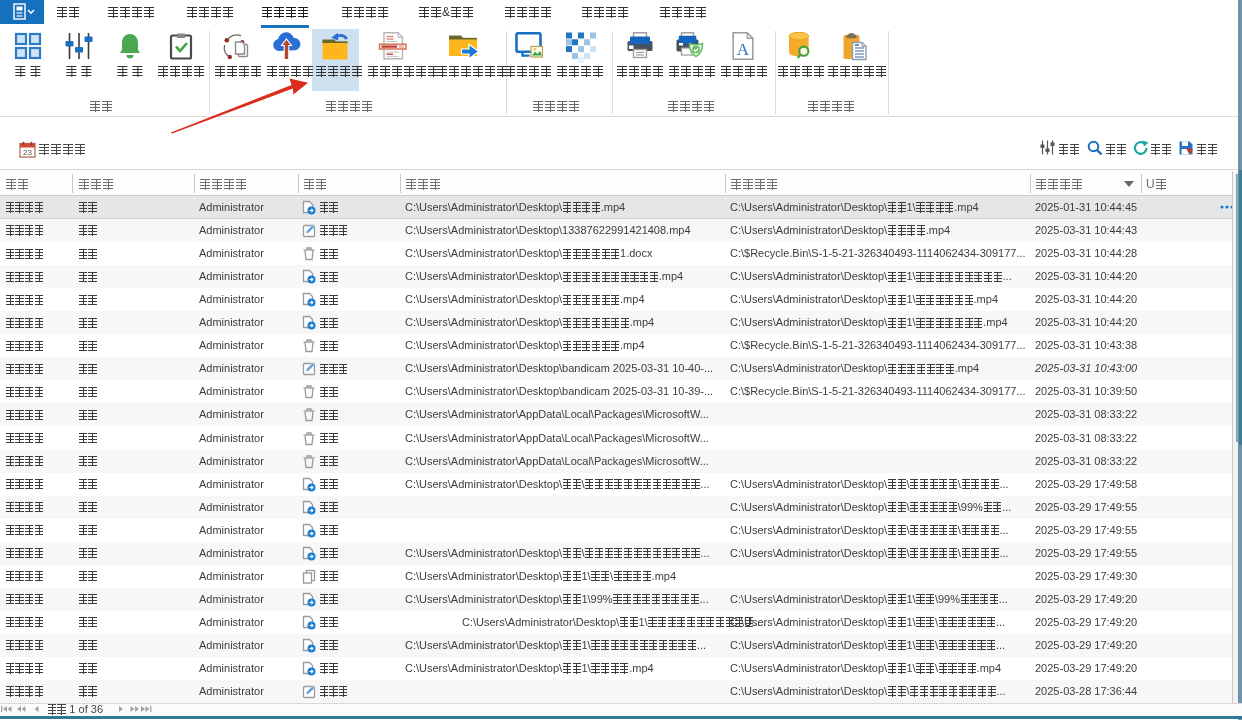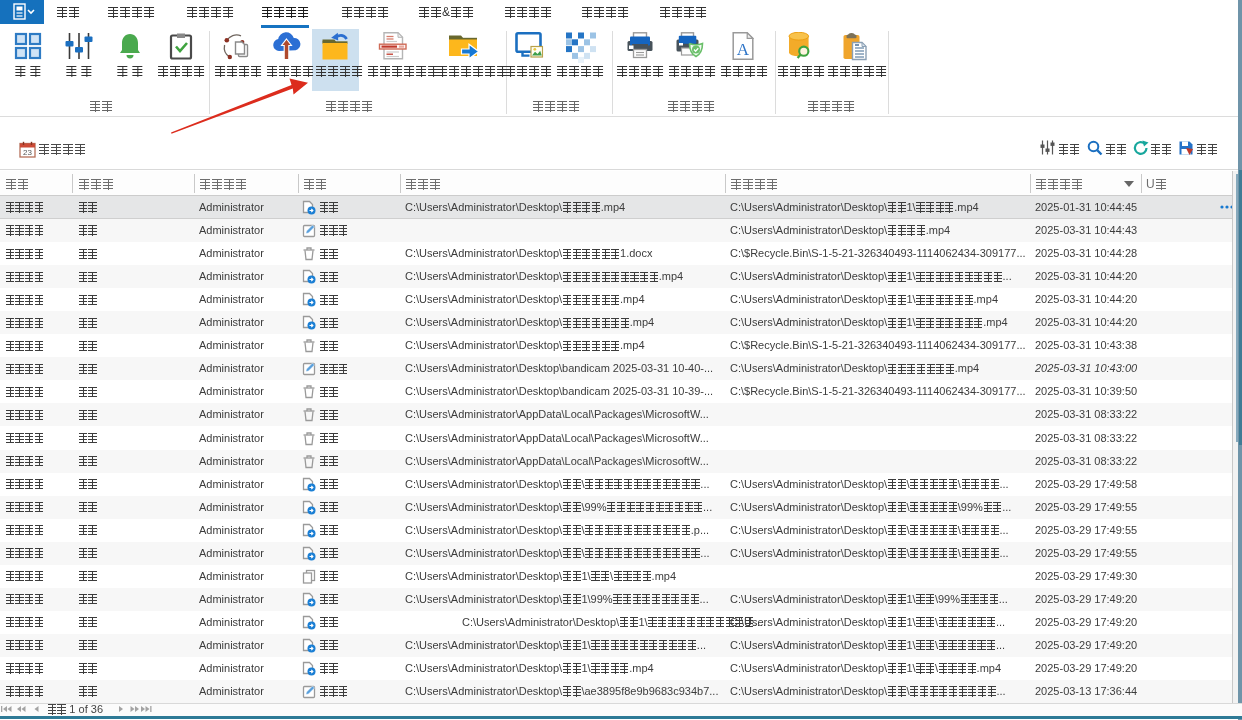--- a/index.html
+++ b/index.html
@@ -310,20 +310,21 @@
     <div class="ab" style="left:5px;top:0;line-height:23px;"><i></i><i></i><i></i><i></i></div>
     <div class="ab" style="left:78px;top:0;line-height:23px;"><i></i><i></i></div>
     <div class="ab" style="left:199px;top:0;line-height:23px;">Administrator</div>
     <div class="ab" style="left:302px;top:4px;">
       <svg width="14" height="15" viewBox="0 0 14 15">
         <rect x="1.5" y="2.5" width="11" height="11" rx="1" fill="#fff" stroke="#9a9a9a" stroke-width="1.3"></rect>
         <path d="M10.5 2 l2 2 l-6 6 l-2.6 0.6 l0.6 -2.6 z" fill="#5aa0dc" stroke="#fff" stroke-width="0.5"></path>
       </svg>
     </div>
     <div class="ab" style="left:319px;top:0;line-height:23px;"><i></i><i></i><i></i></div>
+    <div class="ab" style="left:405px;top:0;line-height:23px;">C:\Users\Administrator\Desktop\13387622991421408.mp4</div>
     <div class="ab" style="left:730px;top:0;line-height:23px;">C:\Users\Administrator\Desktop\<i></i><i></i><i></i><i></i>.mp4</div>
     <div class="ab" style="left:1035px;top:0;line-height:23px;">2025-03-31 10:44:43</div>
   </div>
 <div class="ab tb" style="left:0;top:242.10px;width:1232px;height:23.05px;background:#fff;font-size:11px;color:#3c3c3c">
     <div class="ab" style="left:5px;top:0;line-height:23px;"><i></i><i></i><i></i><i></i></div>
     <div class="ab" style="left:78px;top:0;line-height:23px;"><i></i><i></i></div>
     <div class="ab" style="left:199px;top:0;line-height:23px;">Administrator</div>
     <div class="ab" style="left:302px;top:4px;">
       <svg width="14" height="15" viewBox="0 0 14 15">
         <path d="M3 4.5 l1 9 h6 l1 -9" fill="none" stroke="#9a9a9a" stroke-width="1.3"></path>
@@ -497,37 +498,35 @@
     <div class="ab" style="left:78px;top:0;line-height:23px;"><i></i><i></i></div>
     <div class="ab" style="left:199px;top:0;line-height:23px;">Administrator</div>
     <div class="ab" style="left:302px;top:4px;">
       <svg width="14" height="15" viewBox="0 0 14 15">
         <path d="M1.5 1.5 h6 l3 3 v8 h-9 z" fill="#fff" stroke="#9a9a9a" stroke-width="1.3"></path>
         <circle cx="9.5" cy="10.5" r="4" fill="#1b7fd4"></circle>
         <path d="M7.5 10.5 h3.2 m-1.4 -1.6 l1.6 1.6 l-1.6 1.6" fill="none" stroke="#fff" stroke-width="1.1"></path>
       </svg>
     </div>
     <div class="ab" style="left:319px;top:0;line-height:23px;"><i></i><i></i></div>
-    <div class="ab" style="left:405px;top:0;line-height:23px;">C:\Users\Administrator\Desktop\<i></i><i></i>\99%<i></i><i></i><i></i><i></i><i></i><i></i><i></i><i></i><i></i><i></i>...</div>
     <div class="ab" style="left:730px;top:0;line-height:23px;">C:\Users\Administrator\Desktop\<i></i><i></i>\<i></i><i></i><i></i><i></i><i></i>\99%<i></i><i></i>...</div>
     <div class="ab" style="left:1035px;top:0;line-height:23px;">2025-03-29 17:49:55</div>
   </div>
 <div class="ab tb" style="left:0;top:518.70px;width:1232px;height:23.05px;background:#fff;font-size:11px;color:#3c3c3c">
     <div class="ab" style="left:5px;top:0;line-height:23px;"><i></i><i></i><i></i><i></i></div>
     <div class="ab" style="left:78px;top:0;line-height:23px;"><i></i><i></i></div>
     <div class="ab" style="left:199px;top:0;line-height:23px;">Administrator</div>
     <div class="ab" style="left:302px;top:4px;">
       <svg width="14" height="15" viewBox="0 0 14 15">
         <path d="M1.5 1.5 h6 l3 3 v8 h-9 z" fill="#fff" stroke="#9a9a9a" stroke-width="1.3"></path>
         <circle cx="9.5" cy="10.5" r="4" fill="#1b7fd4"></circle>
         <path d="M7.5 10.5 h3.2 m-1.4 -1.6 l1.6 1.6 l-1.6 1.6" fill="none" stroke="#fff" stroke-width="1.1"></path>
       </svg>
     </div>
     <div class="ab" style="left:319px;top:0;line-height:23px;"><i></i><i></i></div>
-    <div class="ab" style="left:405px;top:0;line-height:23px;">C:\Users\Administrator\Desktop\<i></i><i></i>\<i></i><i></i><i></i><i></i><i></i><i></i><i></i><i></i><i></i><i></i><i></i>.p...</div>
     <div class="ab" style="left:730px;top:0;line-height:23px;">C:\Users\Administrator\Desktop\<i></i><i></i>\<i></i><i></i><i></i><i></i><i></i>\<i></i><i></i><i></i><i></i>...</div>
     <div class="ab" style="left:1035px;top:0;line-height:23px;">2025-03-29 17:49:55</div>
   </div>
 <div class="ab tb" style="left:0;top:541.75px;width:1232px;height:23.05px;background:#f7f7f7;font-size:11px;color:#3c3c3c">
     <div class="ab" style="left:5px;top:0;line-height:23px;"><i></i><i></i><i></i><i></i></div>
     <div class="ab" style="left:78px;top:0;line-height:23px;"><i></i><i></i></div>
     <div class="ab" style="left:199px;top:0;line-height:23px;">Administrator</div>
     <div class="ab" style="left:302px;top:4px;">
       <svg width="14" height="15" viewBox="0 0 14 15">
         <path d="M1.5 1.5 h6 l3 3 v8 h-9 z" fill="#fff" stroke="#9a9a9a" stroke-width="1.3"></path>
@@ -622,23 +621,22 @@
     <div class="ab" style="left:5px;top:0;line-height:23px;"><i></i><i></i><i></i><i></i></div>
     <div class="ab" style="left:78px;top:0;line-height:23px;"><i></i><i></i></div>
     <div class="ab" style="left:199px;top:0;line-height:23px;">Administrator</div>
     <div class="ab" style="left:302px;top:4px;">
       <svg width="14" height="15" viewBox="0 0 14 15">
         <rect x="1.5" y="2.5" width="11" height="11" rx="1" fill="#fff" stroke="#9a9a9a" stroke-width="1.3"></rect>
         <path d="M10.5 2 l2 2 l-6 6 l-2.6 0.6 l0.6 -2.6 z" fill="#5aa0dc" stroke="#fff" stroke-width="0.5"></path>
       </svg>
     </div>
     <div class="ab" style="left:319px;top:0;line-height:23px;"><i></i><i></i><i></i></div>
-    <div class="ab" style="left:405px;top:0;line-height:23px;">C:\Users\Administrator\Desktop\<i></i><i></i>\ae3895f8e9b9683c934b7...</div>
     <div class="ab" style="left:730px;top:0;line-height:23px;">C:\Users\Administrator\Desktop\<i></i><i></i>\<i></i><i></i><i></i><i></i><i></i><i></i><i></i><i></i><i></i>...</div>
-    <div class="ab" style="left:1035px;top:0;line-height:23px;">2025-03-13 17:36:44</div>
+    <div class="ab" style="left:1035px;top:0;line-height:23px;">2025-03-28 17:36:44</div>
   </div>
 <div class="ab" style="left:1232px;top:171px;width:1px;height:532px;background:#c8c8c8"></div>
 <div class="ab" style="left:1233px;top:171px;width:9px;height:532px;background:#f2f2f2"></div>
 <div class="ab" style="left:1236px;top:174px;width:5px;height:268px;background:#87a9bc"></div>
 <div class="ab" style="left:1238px;top:0;width:4px;height:720px;background:#6f94a9"></div>
 <div class="ab" style="left:1239px;top:170px;width:3px;height:275px;background:#3f7b95"></div>
 <div class="ab" style="left:0;top:703px;width:1242px;height:14px;background:#fbfbfb;border-top:1px solid #d9d9d9"></div>
 <div class="ab" style="left:0;top:704px">
     <svg width="160" height="10" viewBox="0 0 160 10">
       <g fill="#a3a3a3">

